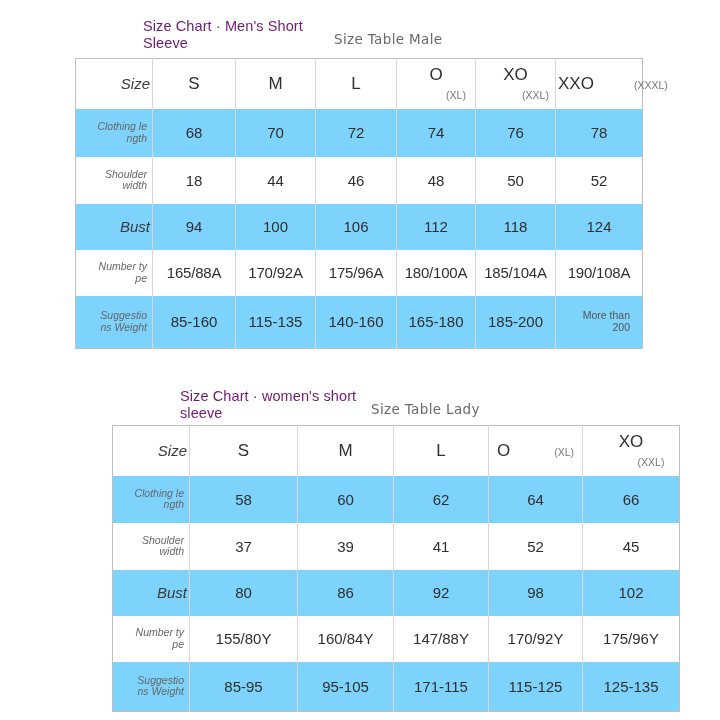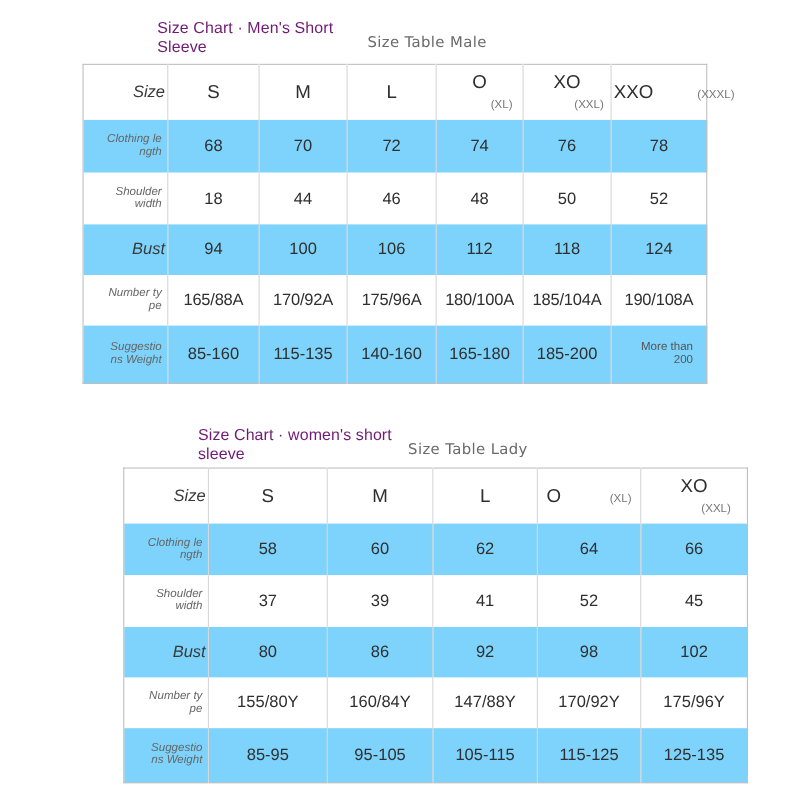--- a/index.html
+++ b/index.html
@@ -311,20 +311,20 @@
           <td>170/92Y</td>
           <td class="cell-last">175/96Y</td>
         </tr>
 
         <tr class="row-even" style="height: 50px;">
           <td class="rowhead">
             <span class="wrap">Suggestions Weight</span>
           </td>
           <td>85-95</td>
           <td>95-105</td>
-          <td>105-115</td>
+          <td>171-115</td>
           <td>115-125</td>
           <td class="cell-last">125-135</td>
         </tr>
       </tbody>
     </table>
   </div>
 </div>
 
 </body></html>

